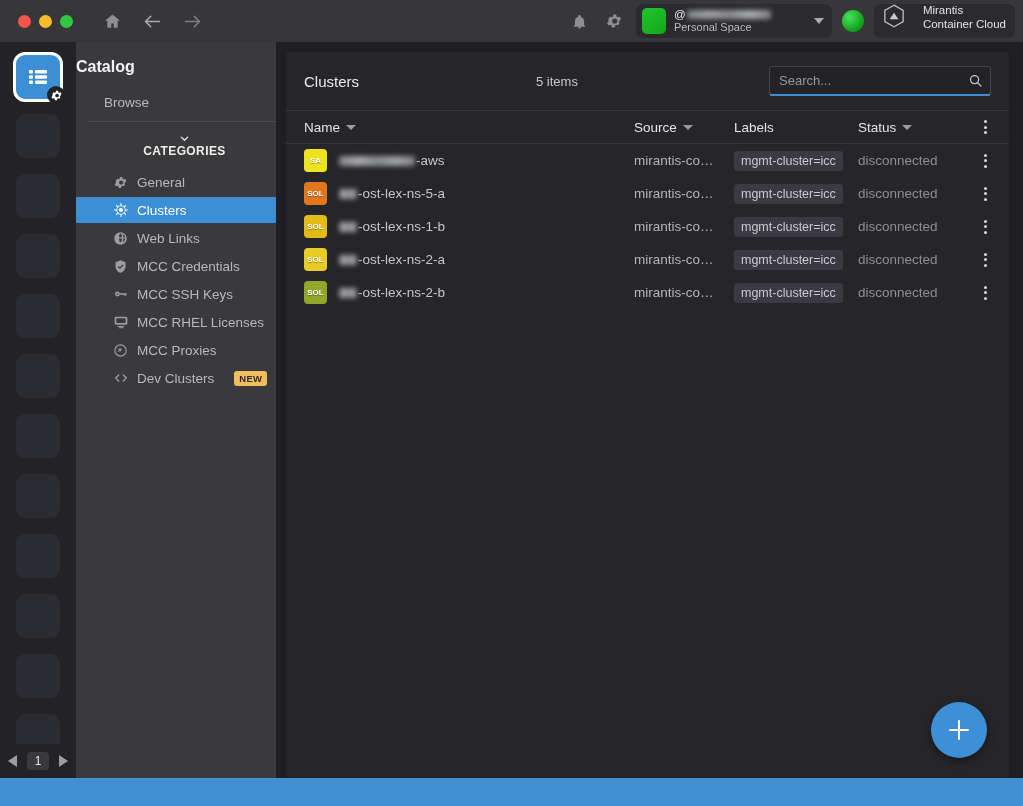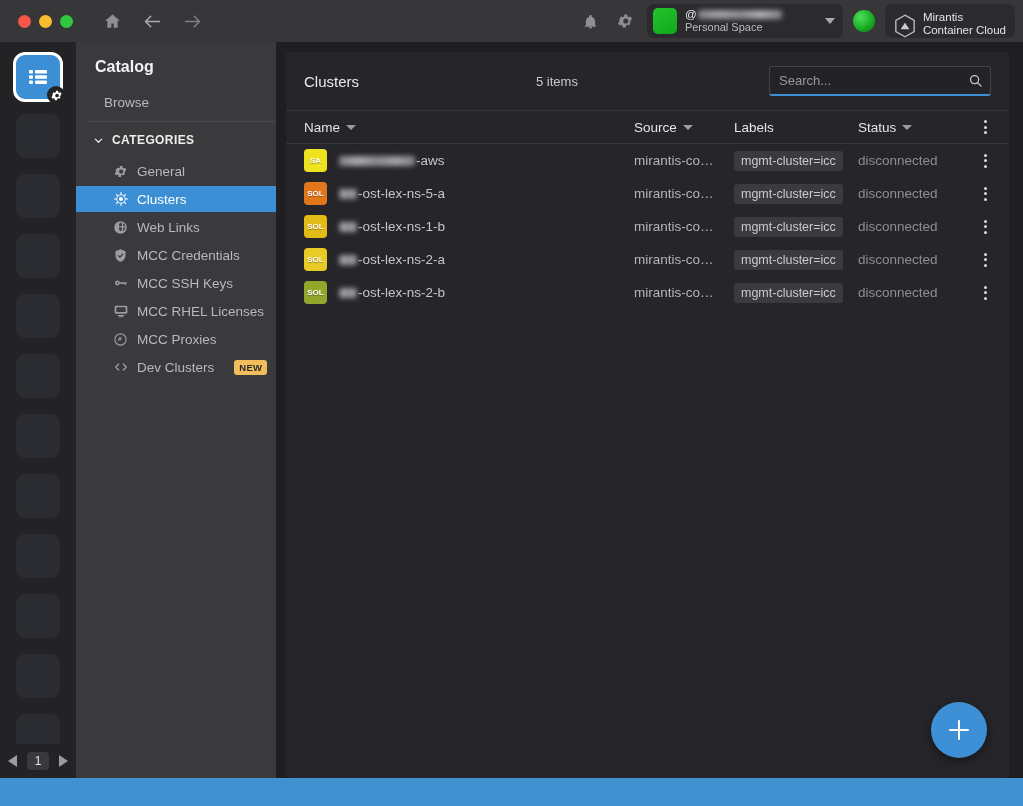--- a/index.html
+++ b/index.html
@@ -72,21 +72,21 @@
     position:absolute; right: 8px; top: 50%; transform: translateY(-50%);
     width: 0; height: 0;
     border-left: 5px solid transparent; border-right: 5px solid transparent;
     border-top: 6px solid #a9abae;
   }
   .green-orb {
     width: 22px; height: 22px; border-radius: 50%;
     background: radial-gradient(circle at 35% 32%, #4ce05a, #16a820 60%, #0c7813);
   }
   .brand-chip {
-    display: flex; align-items: flex-end; gap: 7px;
+    display: flex; align-items: flex-start; gap: 18px;
     background: #2b2b2e; border-radius: 7px;
     height: 34px; padding: 0 9px;
   }
   .brand-text { font-size: 11.5px; color: #e2e3e5; line-height: 1.18; }
 
   
   .body { flex: 1 1 auto; display: flex; min-height: 0; }
 
   
   .rail {
@@ -131,27 +131,27 @@
     padding: 2px 8px; border-radius: 4px; min-width: 20px; text-align:center;
   }
 
   
   .sidebar {
     width: 200px; flex: 0 0 200px;
     background: #3a3a3d;
     display: flex; flex-direction: column;
     padding-top: 12px;
   }
-  .sidebar-title { font-size: 16px; font-weight: bold; color: #f2f3f4; padding: 4px 0 12px 0; margin-left: 19px; }
+  .sidebar-title { font-size: 16px; font-weight: bold; color: #f2f3f4; padding: 4px 0 12px 0; }
   .side-link { font-size: 13.5px; color: #b7b9bd; padding: 7px 0 9px 28px; }
   .side-sep { height: 1px; background: #4a4a4e; margin: 2px 0 0 12px; }
   .cat-head {
-    display:flex; align-items:center; gap: 8px;
+    display:flex; align-items:center; gap: 0;
     font-size: 12px; font-weight: bold; letter-spacing: .4px;
-    color: #eceded; padding: 11px 0 9px 17px;
+    color: #eceded; padding: 11px 0 9px 17px; flex-direction: column;
   }
   .chev { width: 11px; height: 11px; display:block; }
   .cat-item {
     display: flex; align-items: center; gap: 8px;
     height: 26px; padding-left: 36px; margin: 2px 0;
     font-size: 13.5px; color: #b7b9bd;
   }
   .cat-item .ic { width: 17px; height: 17px; display:flex; align-items:center; justify-content:center; flex:0 0 17px; }
   .cat-item.selected { background: #3c8fd4; color: #ffffff; }
   .new-badge {

